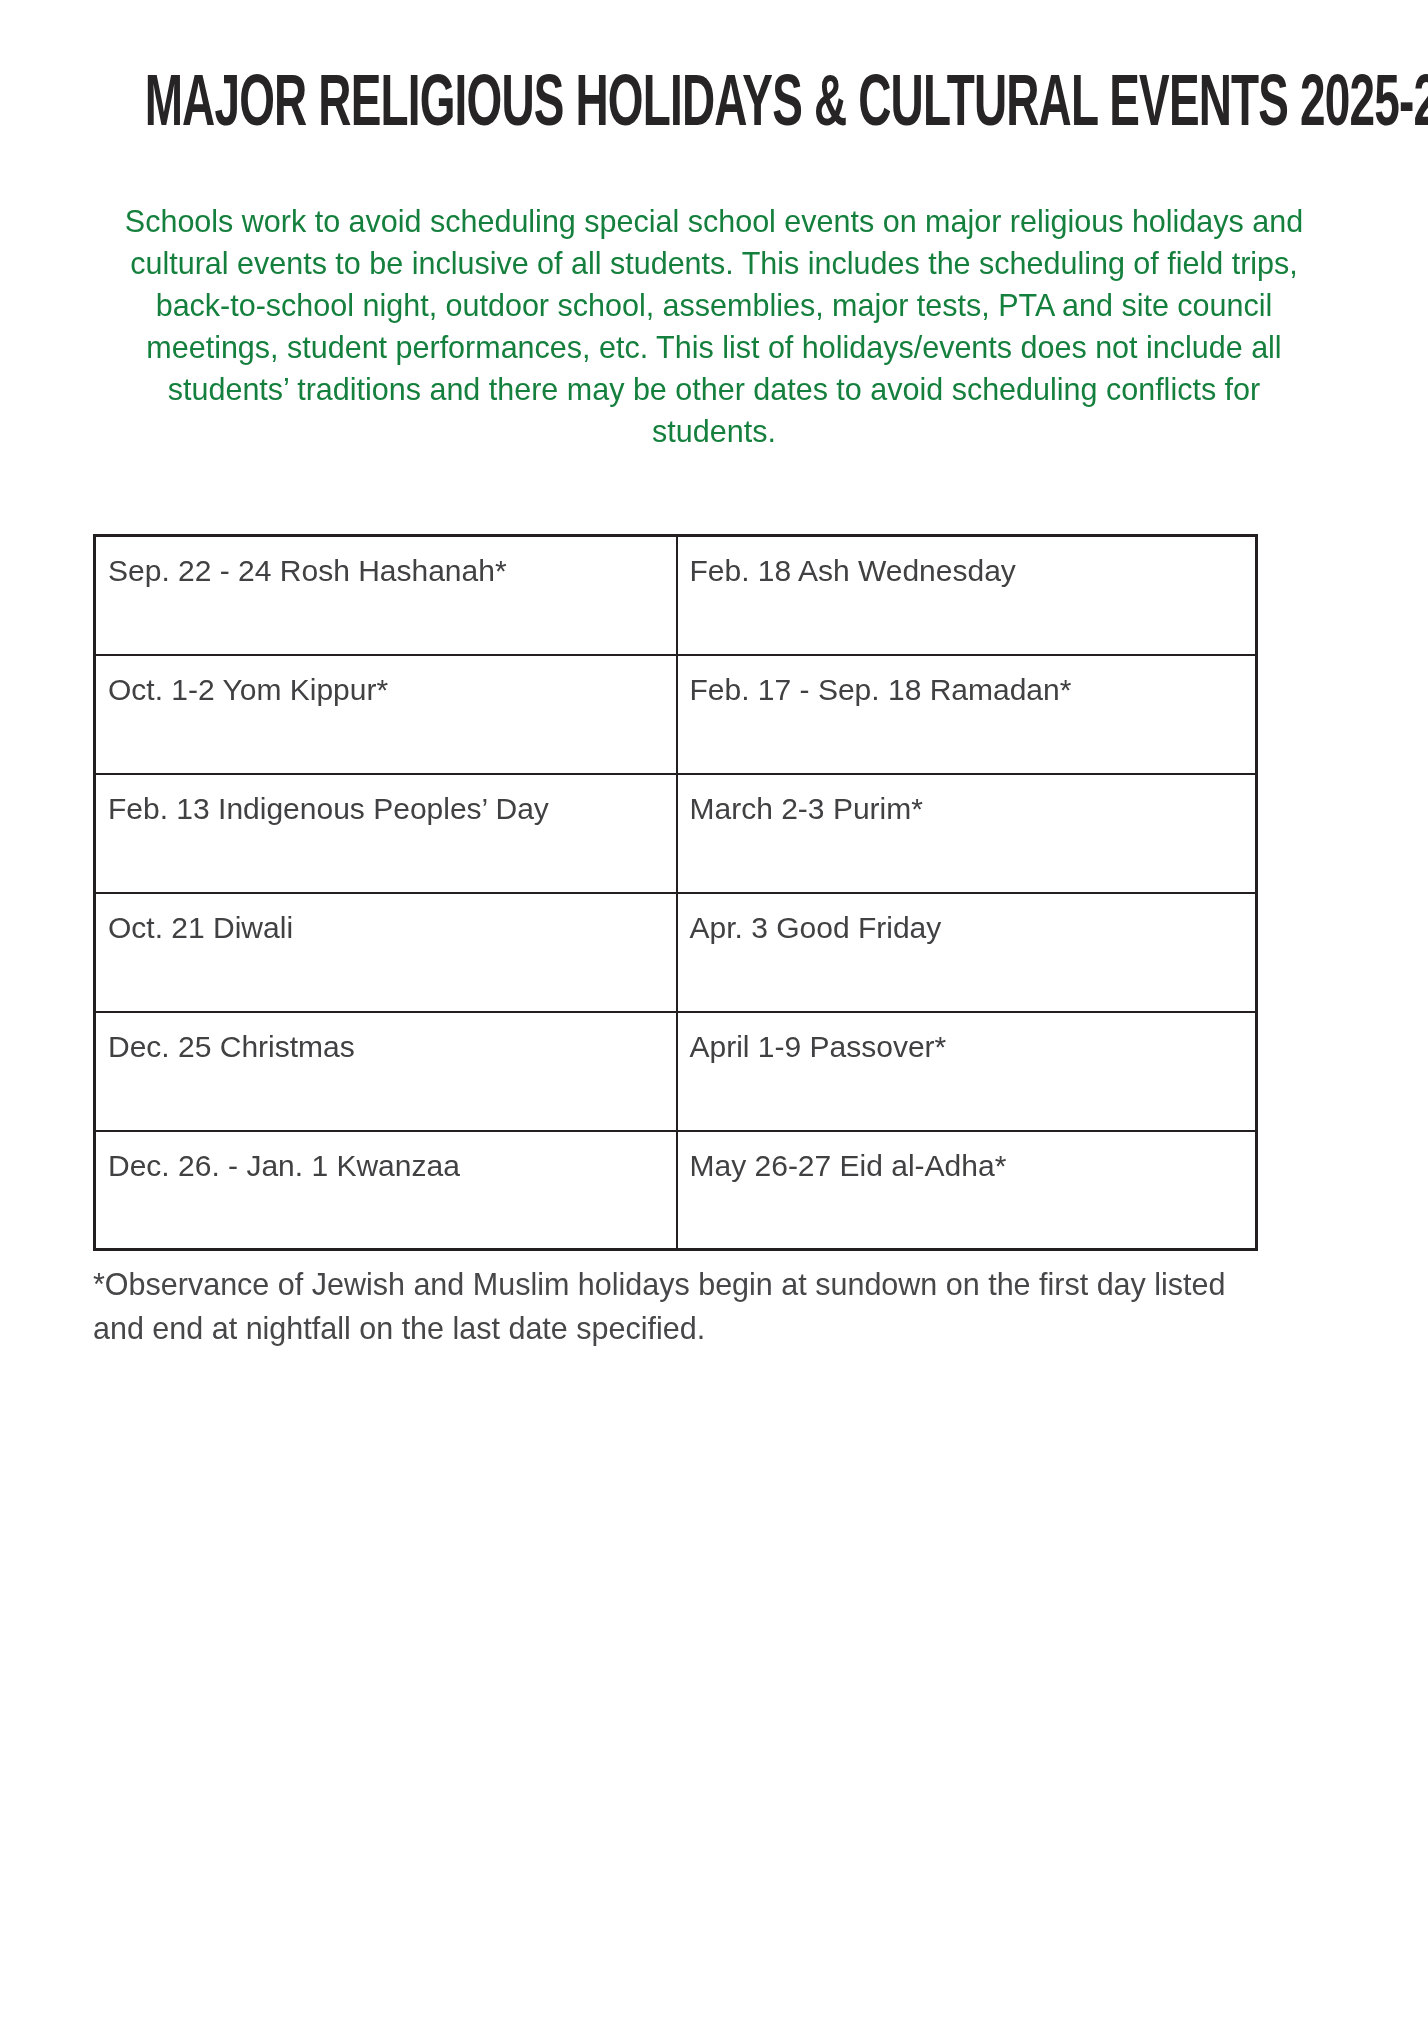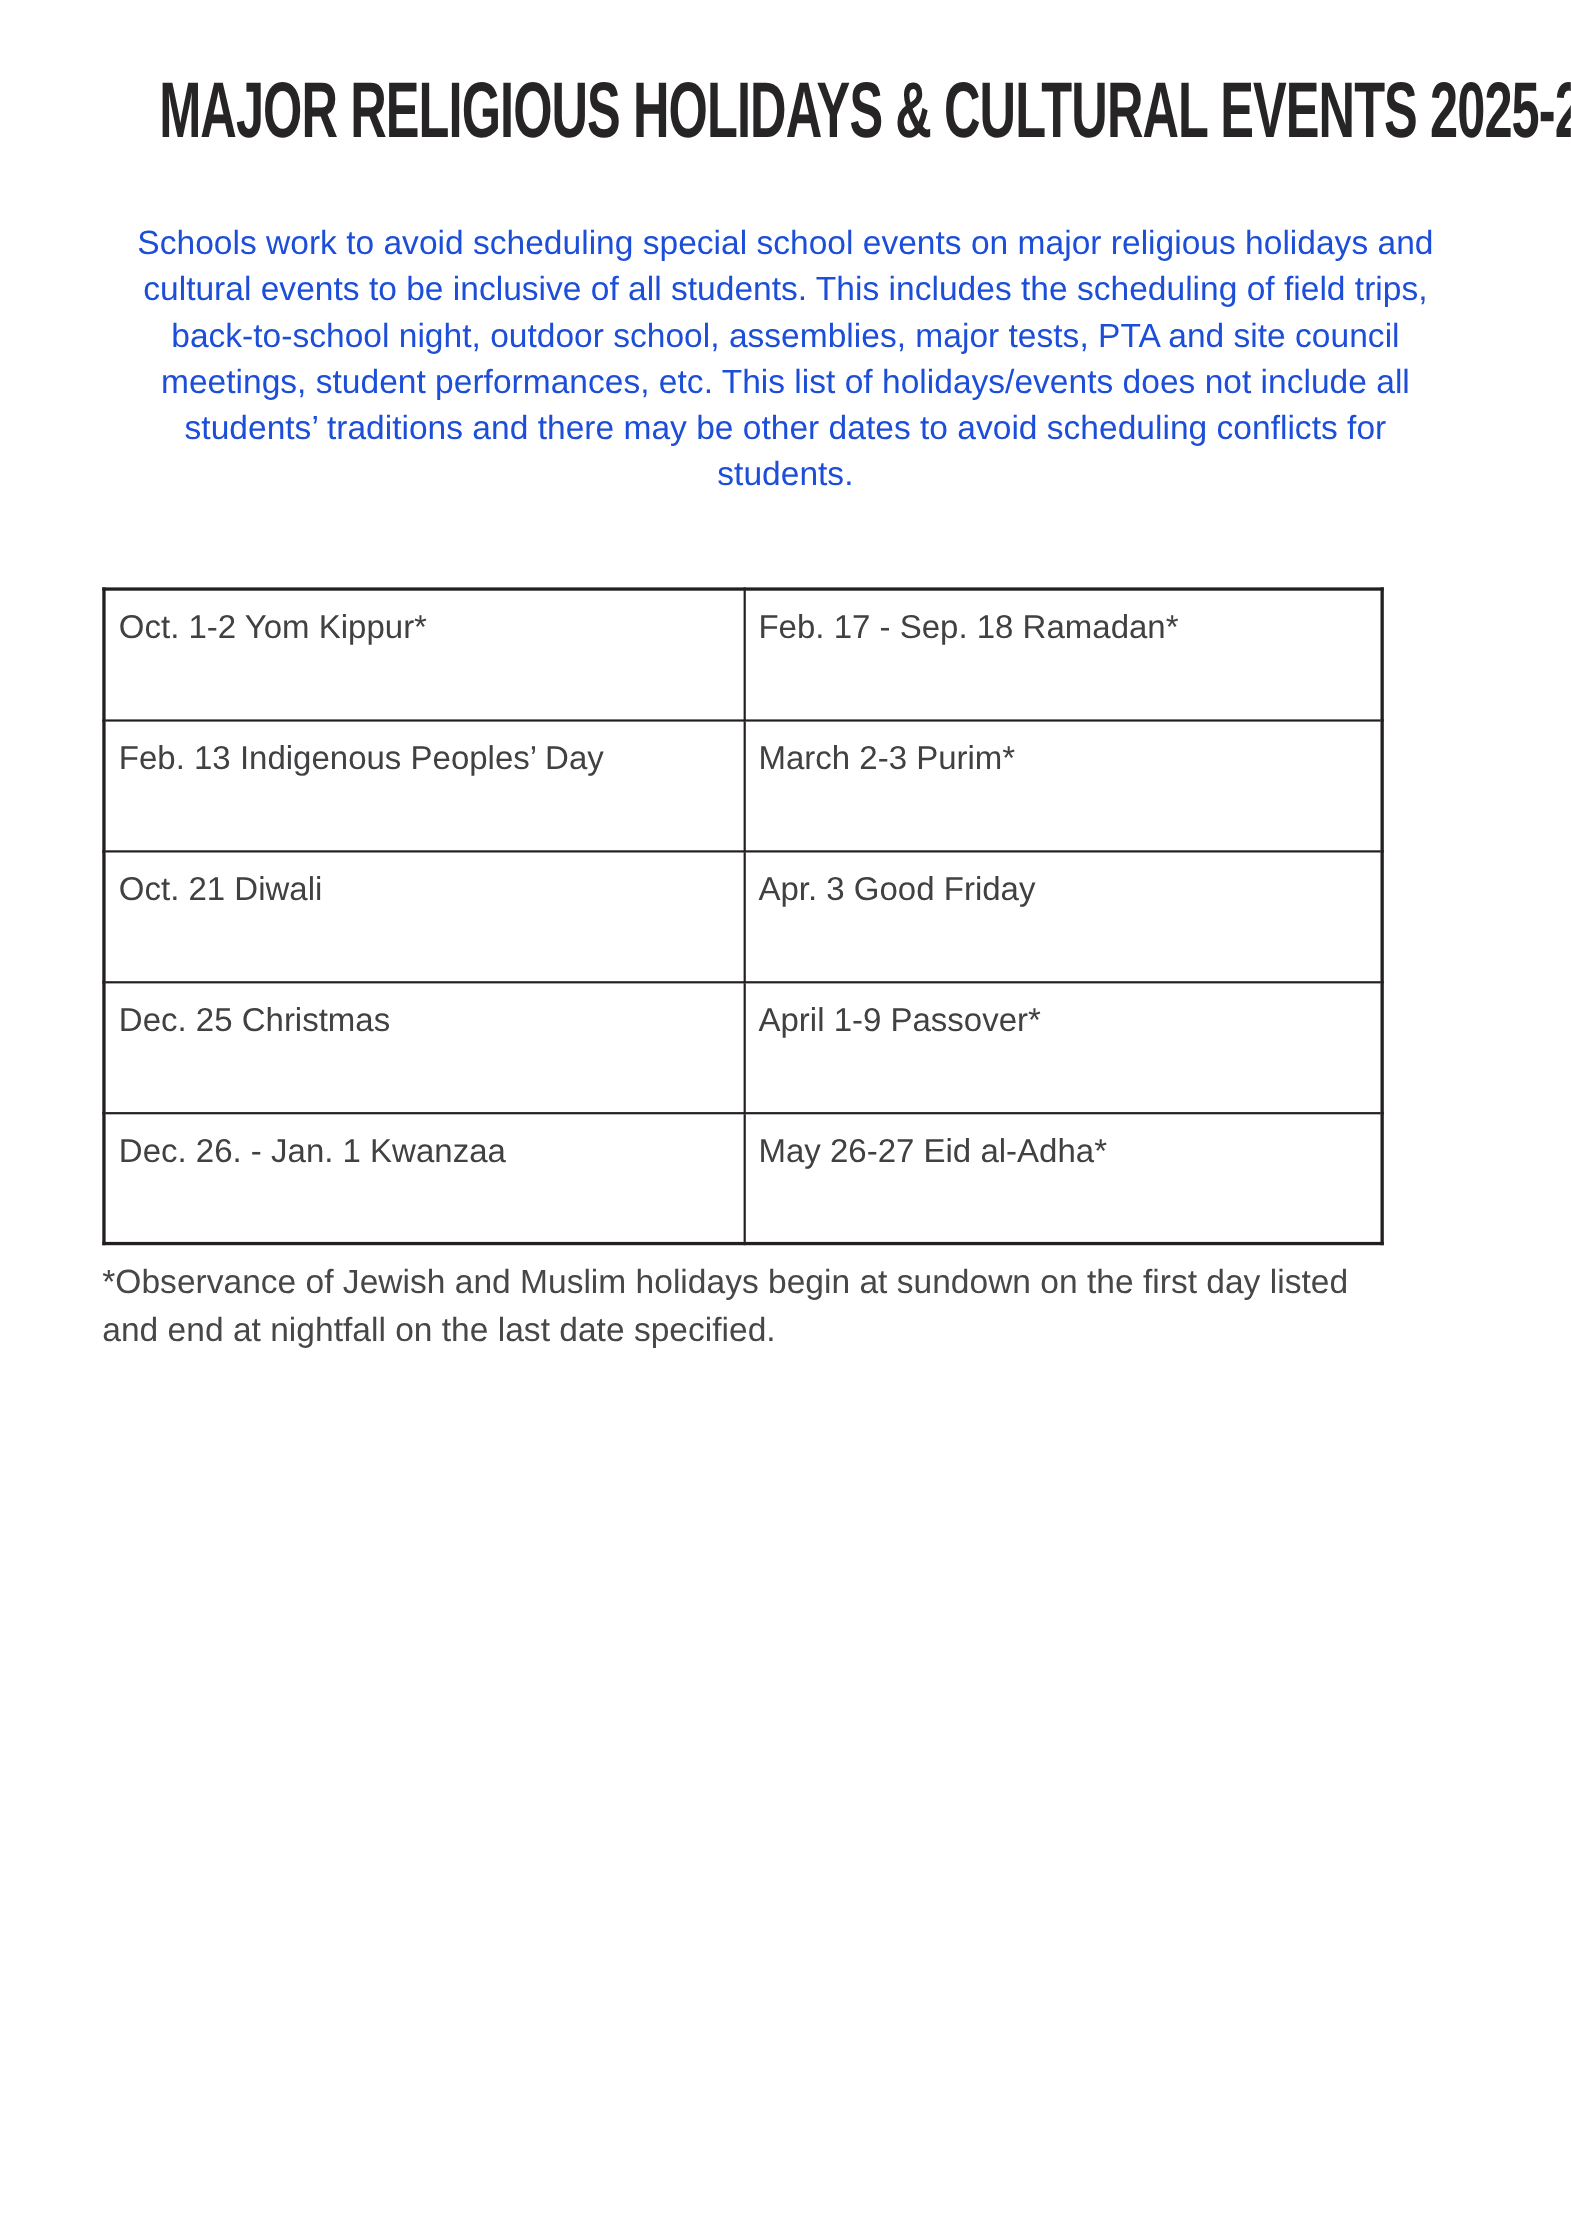--- a/index.html
+++ b/index.html
@@ -36,21 +36,21 @@
     white-space: nowrap;
     transform: scale(0.82, 1.28);
     transform-origin: center top;
   }
   .intro {
     width: 1190px;
     margin: 0 auto;
     text-align: center;
     font-size: 30.5px;
     line-height: 42px;
-    color: #1d4ed8;
+    color: #15803d;
   }
   table.holiday-table {
     border-collapse: collapse;
     table-layout: fixed;
     width: 1162px;
     margin: 82px 0 0 93px;
     border: 3px solid #231f20;
   }
   table.holiday-table td {
     border: 2px solid #231f20;
@@ -80,20 +80,24 @@
 
   <div class="title-wrap">
     <span class="title">MAJOR RELIGIOUS HOLIDAYS &amp; CULTURAL EVENTS 2025-26</span>
   </div>
 
   <p class="intro">Schools work to avoid scheduling special school events on major religious holidays and cultural events to be inclusive of all students. This includes the scheduling of field trips, back-to-school night, outdoor school, assemblies, major tests, PTA and site council meetings, student performances, etc. This list of holidays/events does not include all students’ traditions and there may be other dates to avoid scheduling conflicts for students.</p>
 
   <table class="holiday-table">
     <tbody>
       <tr>
+        <td class="col-left">Sep. 22 - 24 Rosh Hashanah*</td>
+        <td class="col-right">Feb. 18 Ash Wednesday</td>
+      </tr>
+      <tr>
         <td class="col-left">Oct. 1-2 Yom Kippur*</td>
         <td class="col-right">Feb. 17 - Sep. 18 Ramadan*</td>
       </tr>
       <tr>
         <td class="col-left">Feb. 13 Indigenous Peoples’ Day</td>
         <td class="col-right">March 2-3 Purim*</td>
       </tr>
       <tr>
         <td class="col-left">Oct. 21 Diwali</td>
         <td class="col-right">Apr. 3 Good Friday</td>

